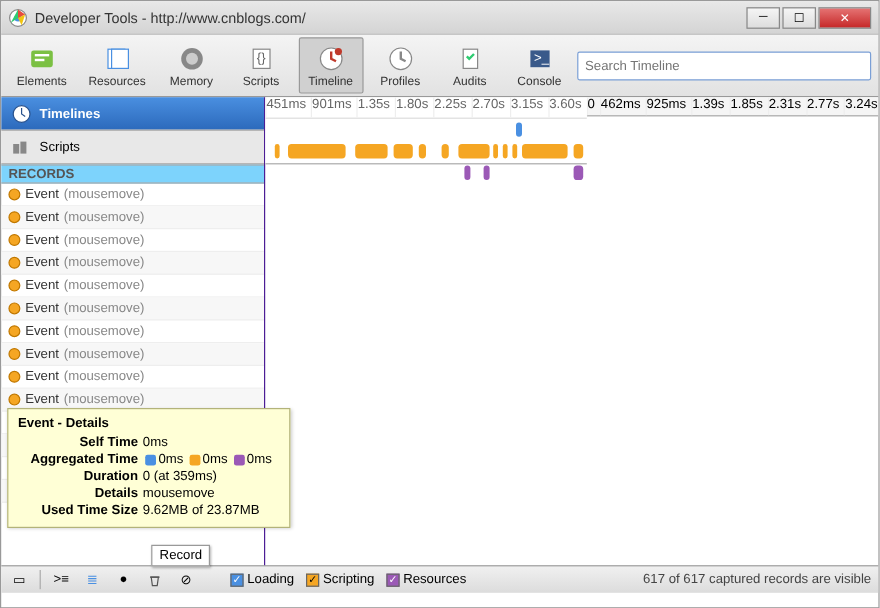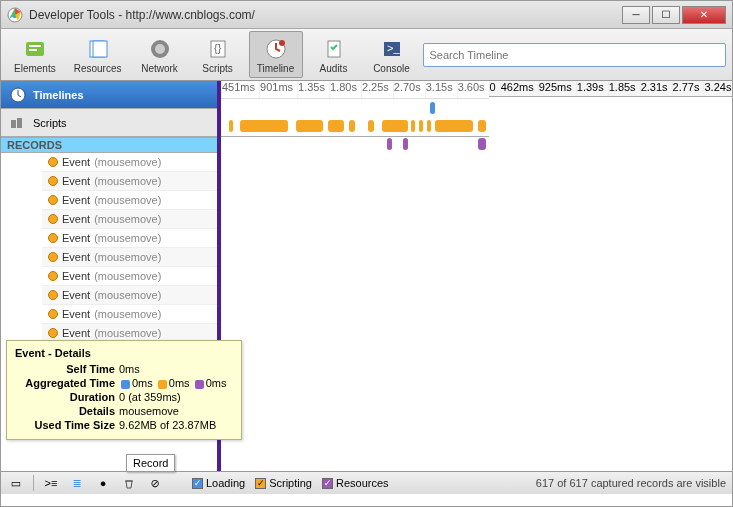--- a/index.html
+++ b/index.html
@@ -14,41 +14,41 @@
 
 .toolbar { height: 52px; background: linear-gradient(#f4f4f4,#e2e2e2); border-bottom: 1px solid #999; display: flex; align-items: stretch; padding: 2px 6px; gap: 4px; }
 .tool-item { display: flex; flex-direction: column; align-items: center; justify-content: center; padding: 2px 6px; border: 1px solid transparent; border-radius: 2px; min-width: 54px; }
 .tool-item.active { background: #d0d0d0; border-color: #999; }
 .tool-icon { width: 26px; height: 26px; display: flex; align-items: center; justify-content: center; }
 .tool-label { font-size: 10px; color: #333; margin-top: 1px; }
 .search-box { flex: 1; display: flex; align-items: center; }
 .search-input { width: 100%; height: 24px; border: 1px solid #7a9fd6; border-radius: 2px; padding: 0 24px 0 6px; color: #888; }
 
 .main { display: flex; height: 390px; }
-.left-col { width: 220px; border-right: 4px solid #4c1d95; display: flex; flex-direction: column; }
+.left-col { width: 220px; border-right: 1px solid #4c1d95; display: flex; flex-direction: column; }
 .right-col { flex: 1; display: flex; flex-direction: row; overflow: hidden; }
 
 .panel-tabs { background: #e8e8e8; }
 .panel-tab { height: 28px; display: flex; align-items: center; padding: 0 8px; gap: 6px; border-bottom: 1px solid #aaa; }
 .panel-tab.active { background: linear-gradient(#4a8fe0,#2c6abc); color: #fff; font-weight: bold; }
 .panel-tab .tab-icon { width: 18px; height: 18px; }
 
 .timeline-header { height: 56px; border-bottom: 1px solid #aaa; position: relative; background: #fff; }
 .ruler-row { height: 18px; display: flex; font-size: 9px; color: #666; border-bottom: 1px solid #ddd; }
 .ruler-cell { flex: 1; text-align: right; padding-right: 4px; border-left: 1px solid #eee; }
 .bars-row { position: relative; height: 18px; }
 .bar { position: absolute; height: 12px; top: 3px; border-radius: 3px; }
 .bar.orange { background: #f5a623; }
 .bar.blue { background: #4a90e2; }
 .bar.purple { background: #9b59b6; }
 
 .records-header { height: 16px; background: #7dd3fc; border-top: 1px solid #aaa; border-bottom: 1px solid #aaa; padding: 0 6px; font-weight: bold; color: #555; display: flex; align-items: center; }
 .records-ruler { height: 16px; border-bottom: 1px solid #aaa; display: flex; background: #f5f5f5; }
 .records-list { flex: 1; overflow-y: auto; }
-.record-row { height: 19px; display: flex; align-items: center; padding: 0 6px; border-bottom: 1px solid #eee; gap: 4px; margin-left: 41px; }
+.record-row { height: 19px; display: flex; align-items: center; padding: 0 6px; border-bottom: 1px solid #eee; gap: 4px; }
 .record-row:nth-child(even) { background: #f7f7f7; }
 .dot { width: 10px; height: 10px; border-radius: 50%; background: #f5a623; border: 1px solid #c07800; flex-shrink: 0; }
 .rec-label { color: #333; }
 .rec-sub { color: #888; }
 
 .timeline-body { flex: 1; overflow: auto; position: relative; }
 .tl-row { height: 19px; border-bottom: 1px solid #eee; position: relative; display: flex; align-items: center; }
 .tl-row:nth-child(even) { background: #f7f7f7; }
 .expander { margin-left: 2px; width: 0; height: 0; border-left: 5px solid #777; border-top: 4px solid transparent; border-bottom: 4px solid transparent; }
 .mini-dot { width: 10px; height: 10px; border-radius: 2px; background: #f5a623; margin-left: 4px; }
@@ -116,40 +116,49 @@
       </span>
     <span class="tool-label">Resources</span>
   </div>
   <div class="tool-item">
     <span class="tool-icon">
         <svg width="24" height="24">
           <circle cx="12" cy="12" r="9" fill="#888"></circle>
           <circle cx="12" cy="12" r="5" fill="#ccc"></circle>
         </svg>
       </span>
-    <span class="tool-label">Network</span>
+    <span class="tool-label">Memory</span>
   </div>
   <div class="tool-item">
     <span class="tool-icon">
         <svg width="24" height="24">
           <rect x="5" y="4" width="14" height="16" fill="#fff" stroke="#888"></rect>
           <text x="8" y="15" font-size="10" fill="#666">{}</text>
         </svg>
       </span>
     <span class="tool-label">Scripts</span>
   </div>
   <div class="tool-item active">
     <span class="tool-icon">
         <svg width="24" height="24">
           <circle cx="12" cy="12" r="9" fill="#fff" stroke="#888"></circle>
           <path d="M12 6 L12 12 L16 14" stroke="#c0392b" fill="none" stroke-width="2"></path>
           <circle cx="18" cy="6" r="3" fill="#c0392b"></circle>
         </svg>
       </span>
     <span class="tool-label">Timeline</span>
+  </div>
+  <div class="tool-item">
+    <span class="tool-icon">
+        <svg width="24" height="24">
+          <circle cx="12" cy="12" r="9" fill="#fff" stroke="#888"></circle>
+          <path d="M12 6 L12 12 L16 14" stroke="#888" fill="none" stroke-width="2"></path>
+        </svg>
+      </span>
+    <span class="tool-label">Profiles</span>
   </div>
   <div class="tool-item">
     <span class="tool-icon">
         <svg width="24" height="24">
           <rect x="6" y="4" width="12" height="16" fill="#fff" stroke="#888"></rect>
           <path d="M9 10 L11 12 L15 8" stroke="#2ecc71" fill="none" stroke-width="2"></path>
         </svg>
       </span>
     <span class="tool-label">Audits</span>
   </div>

